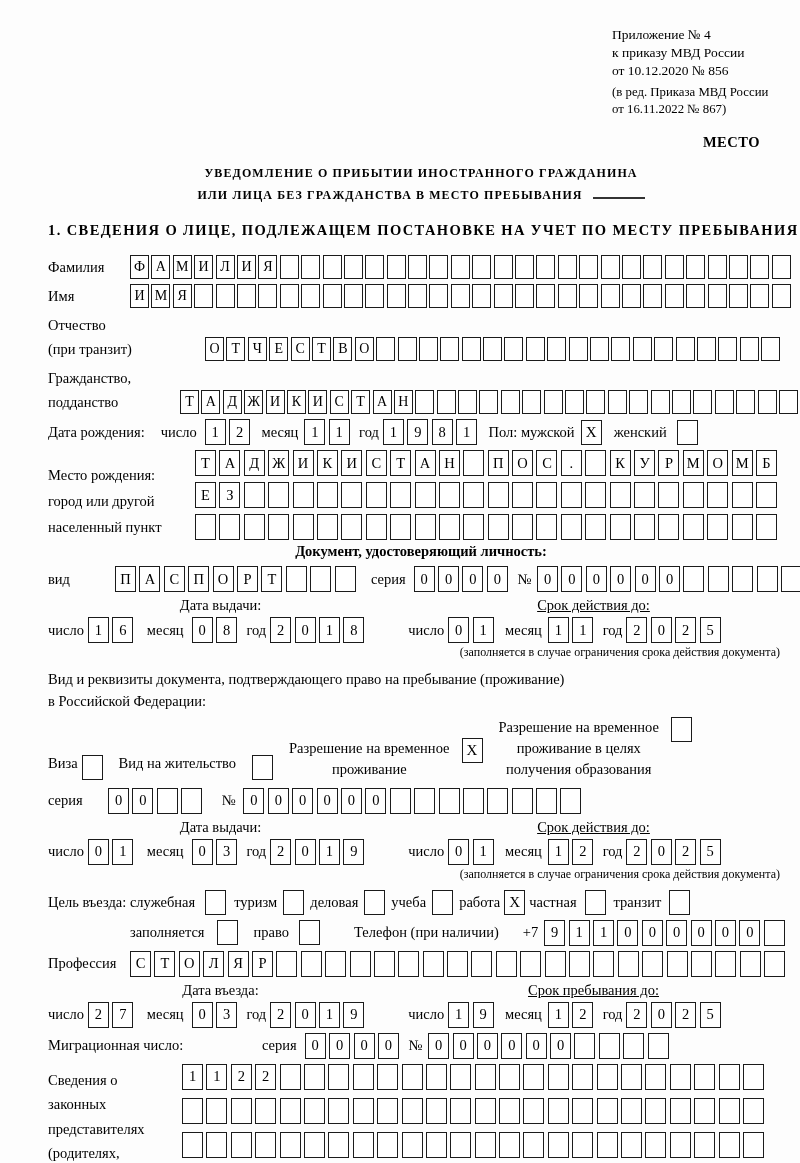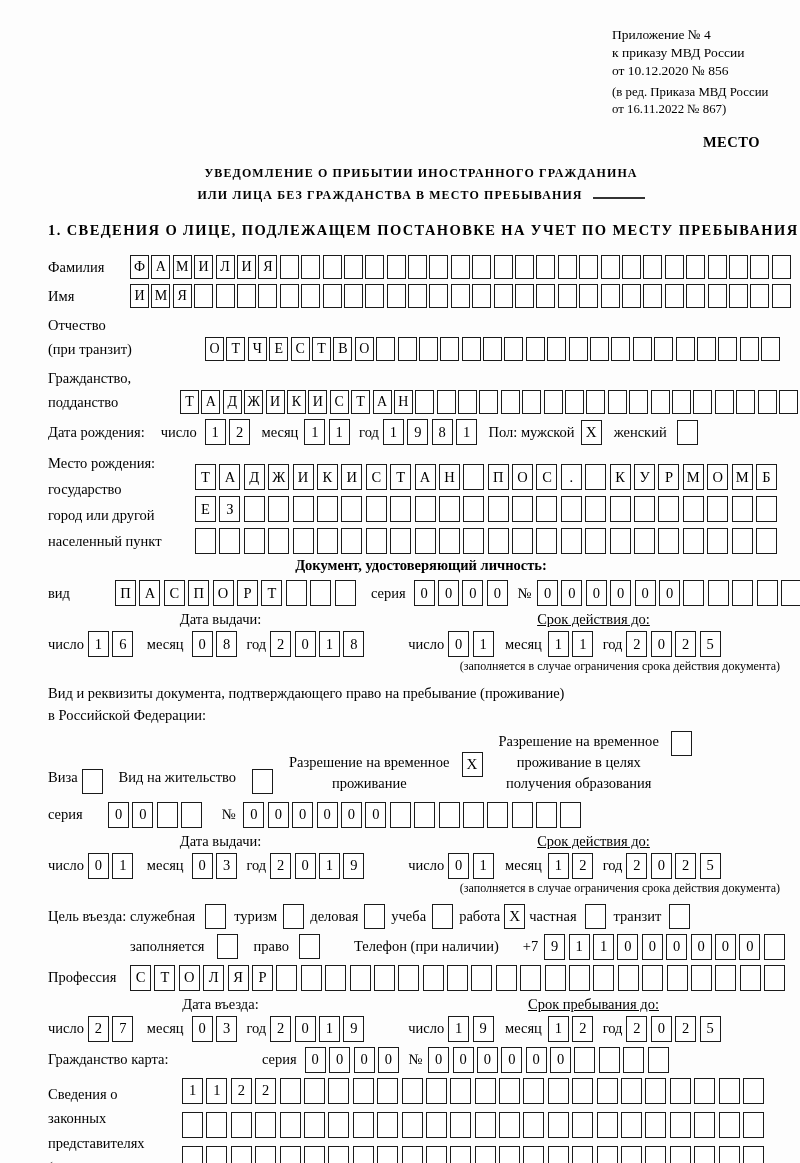--- a/index.html
+++ b/index.html
@@ -227,21 +227,20 @@
     </span>
   <span class="ml8">Пол: мужской</span>
   <span class="cb ml6">X</span>
   <span class="ml12">женский</span>
   <span class="cb ml10"></span>
 </div>
 
 <div class="frow top" style="margin-top:2px;margin-bottom:2px">
   <span class="lab" style="width:147px;line-height:26px">
     <div>Место рождения:</div>
-    <div>государство</div>
     <div>город или другой</div>
     <div>населенный пункт</div>
   </span>
   <span>
     <div class="g wide" style="margin-bottom:6px">
         <span class="cell">Т</span>
         <span class="cell">А</span>
         <span class="cell">Д</span>
         <span class="cell">Ж</span>
         <span class="cell">И</span>
@@ -619,21 +618,21 @@
     <span class="g wide ml4">
         <span class="cell">2</span>
         <span class="cell">0</span>
         <span class="cell">2</span>
         <span class="cell">5</span>
       </span>
   </span>
 </div>
 
 <div class="frow" style="margin-top:3px">
-  <span class="lab" style="width:152px">Гражданство карта:</span>
+  <span class="lab" style="width:152px">Миграционная число:</span>
   <span style="margin-left:62px">серия</span>
   <span class="g wide ml8">
       <span class="cell">0</span>
       <span class="cell">0</span>
       <span class="cell">0</span>
       <span class="cell">0</span>
     </span>
   <span class="ml6">№</span>
   <span class="g wide ml6">
       <span class="cell">0</span>

